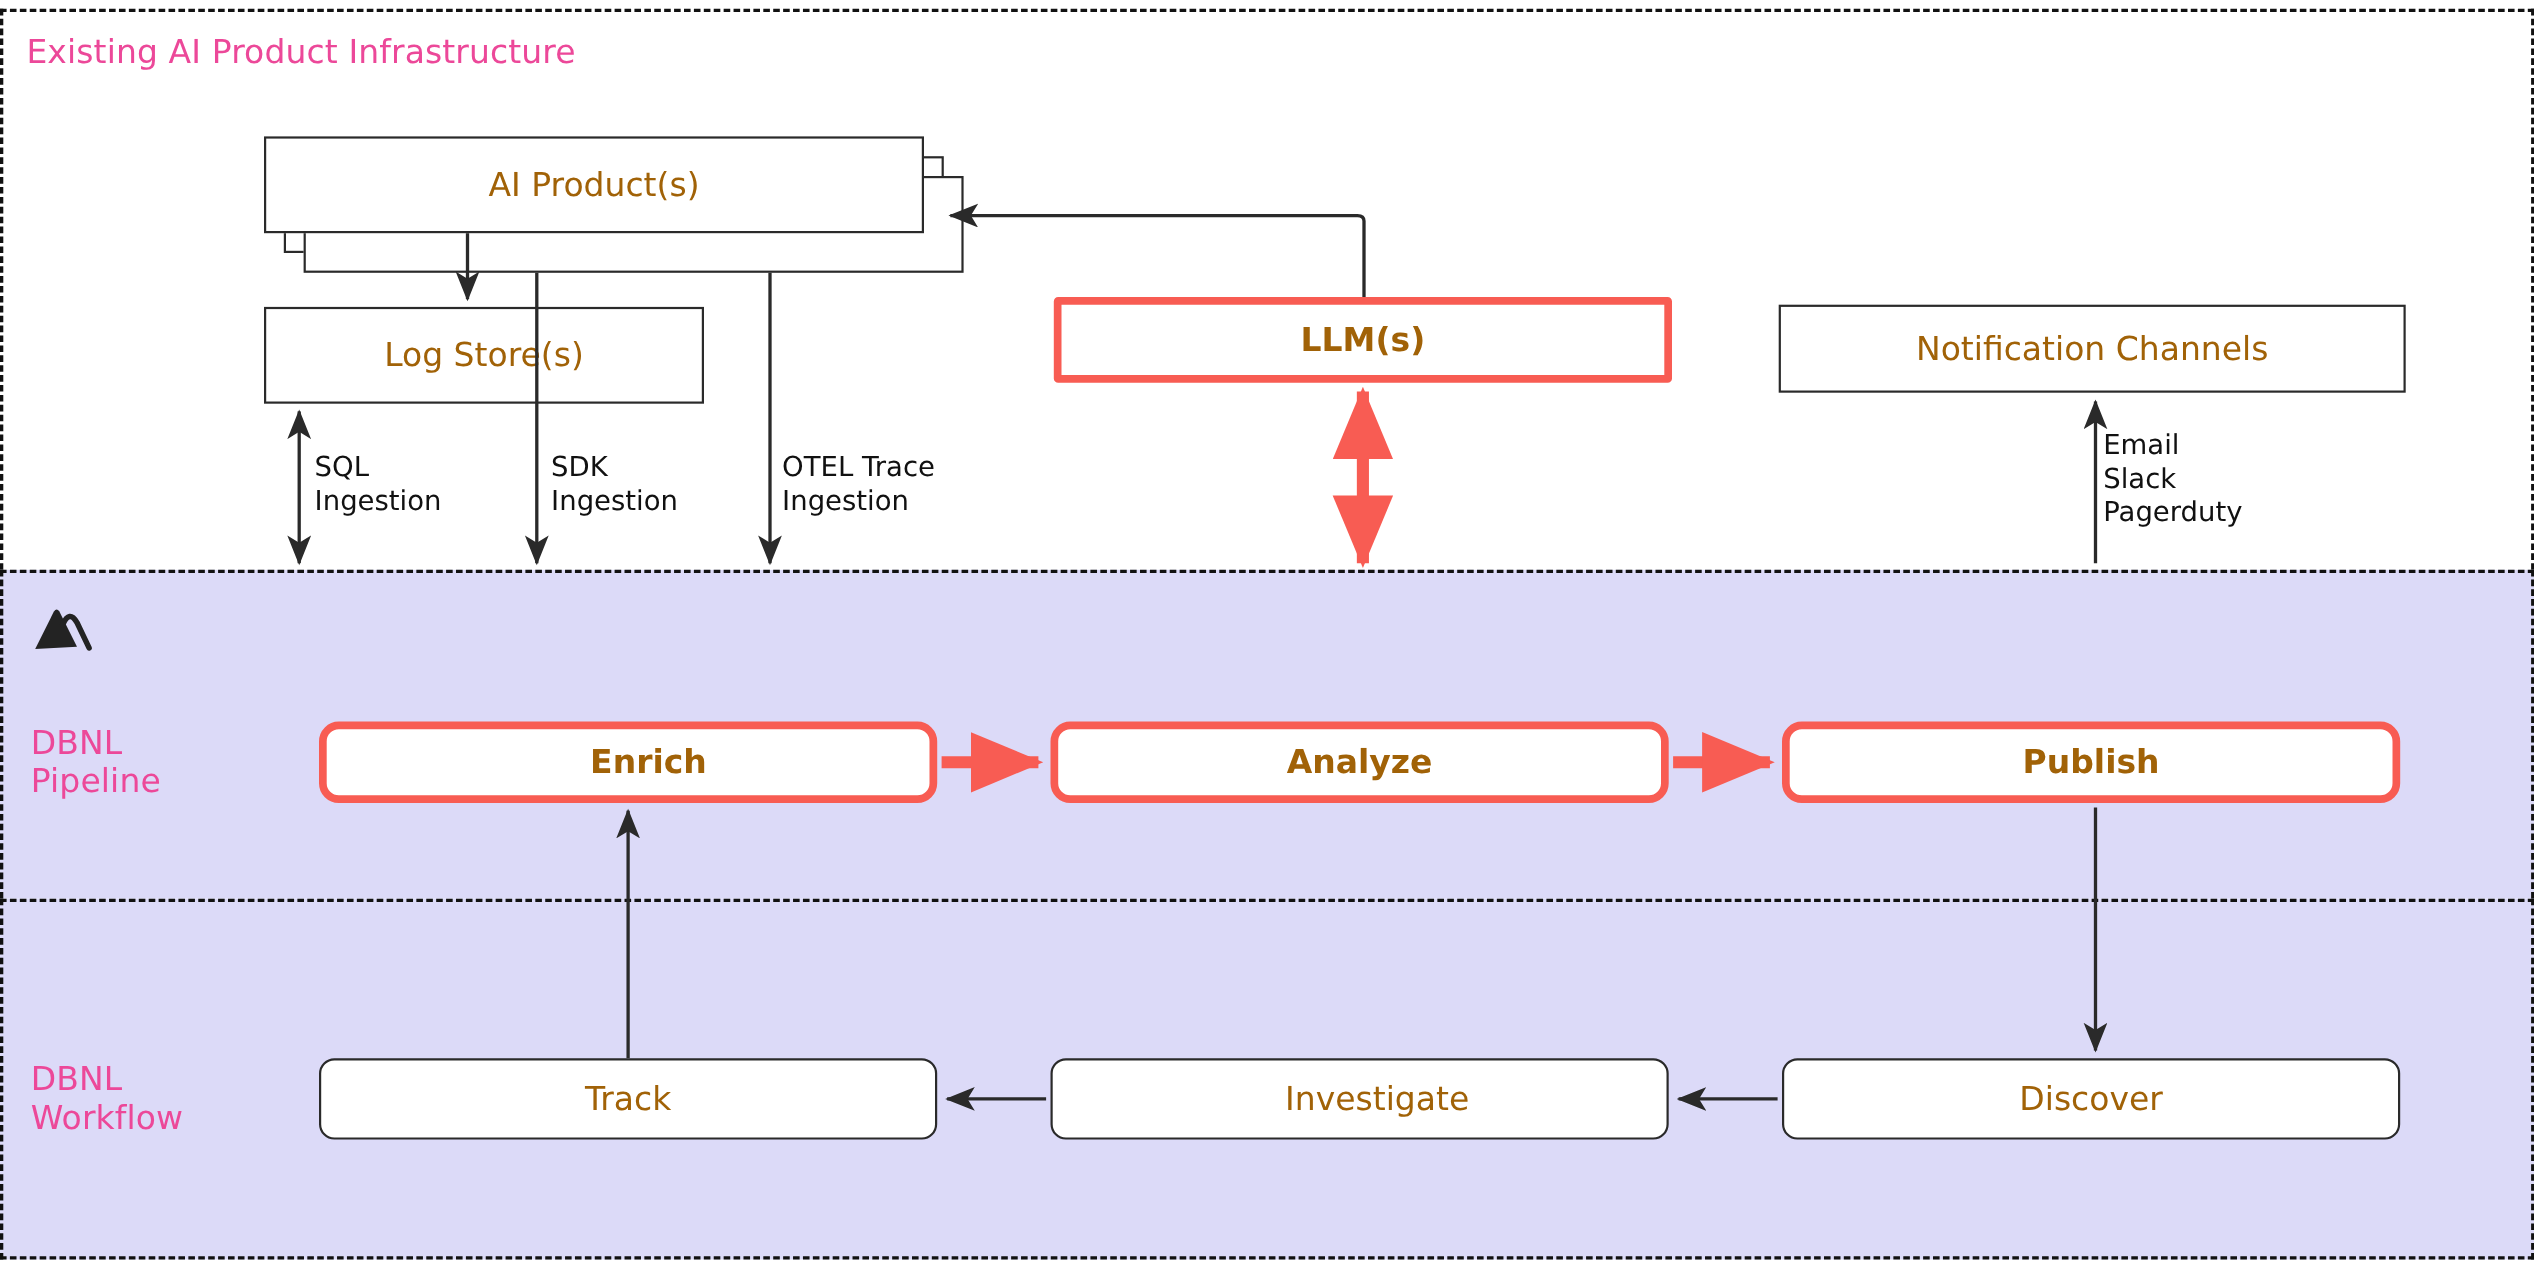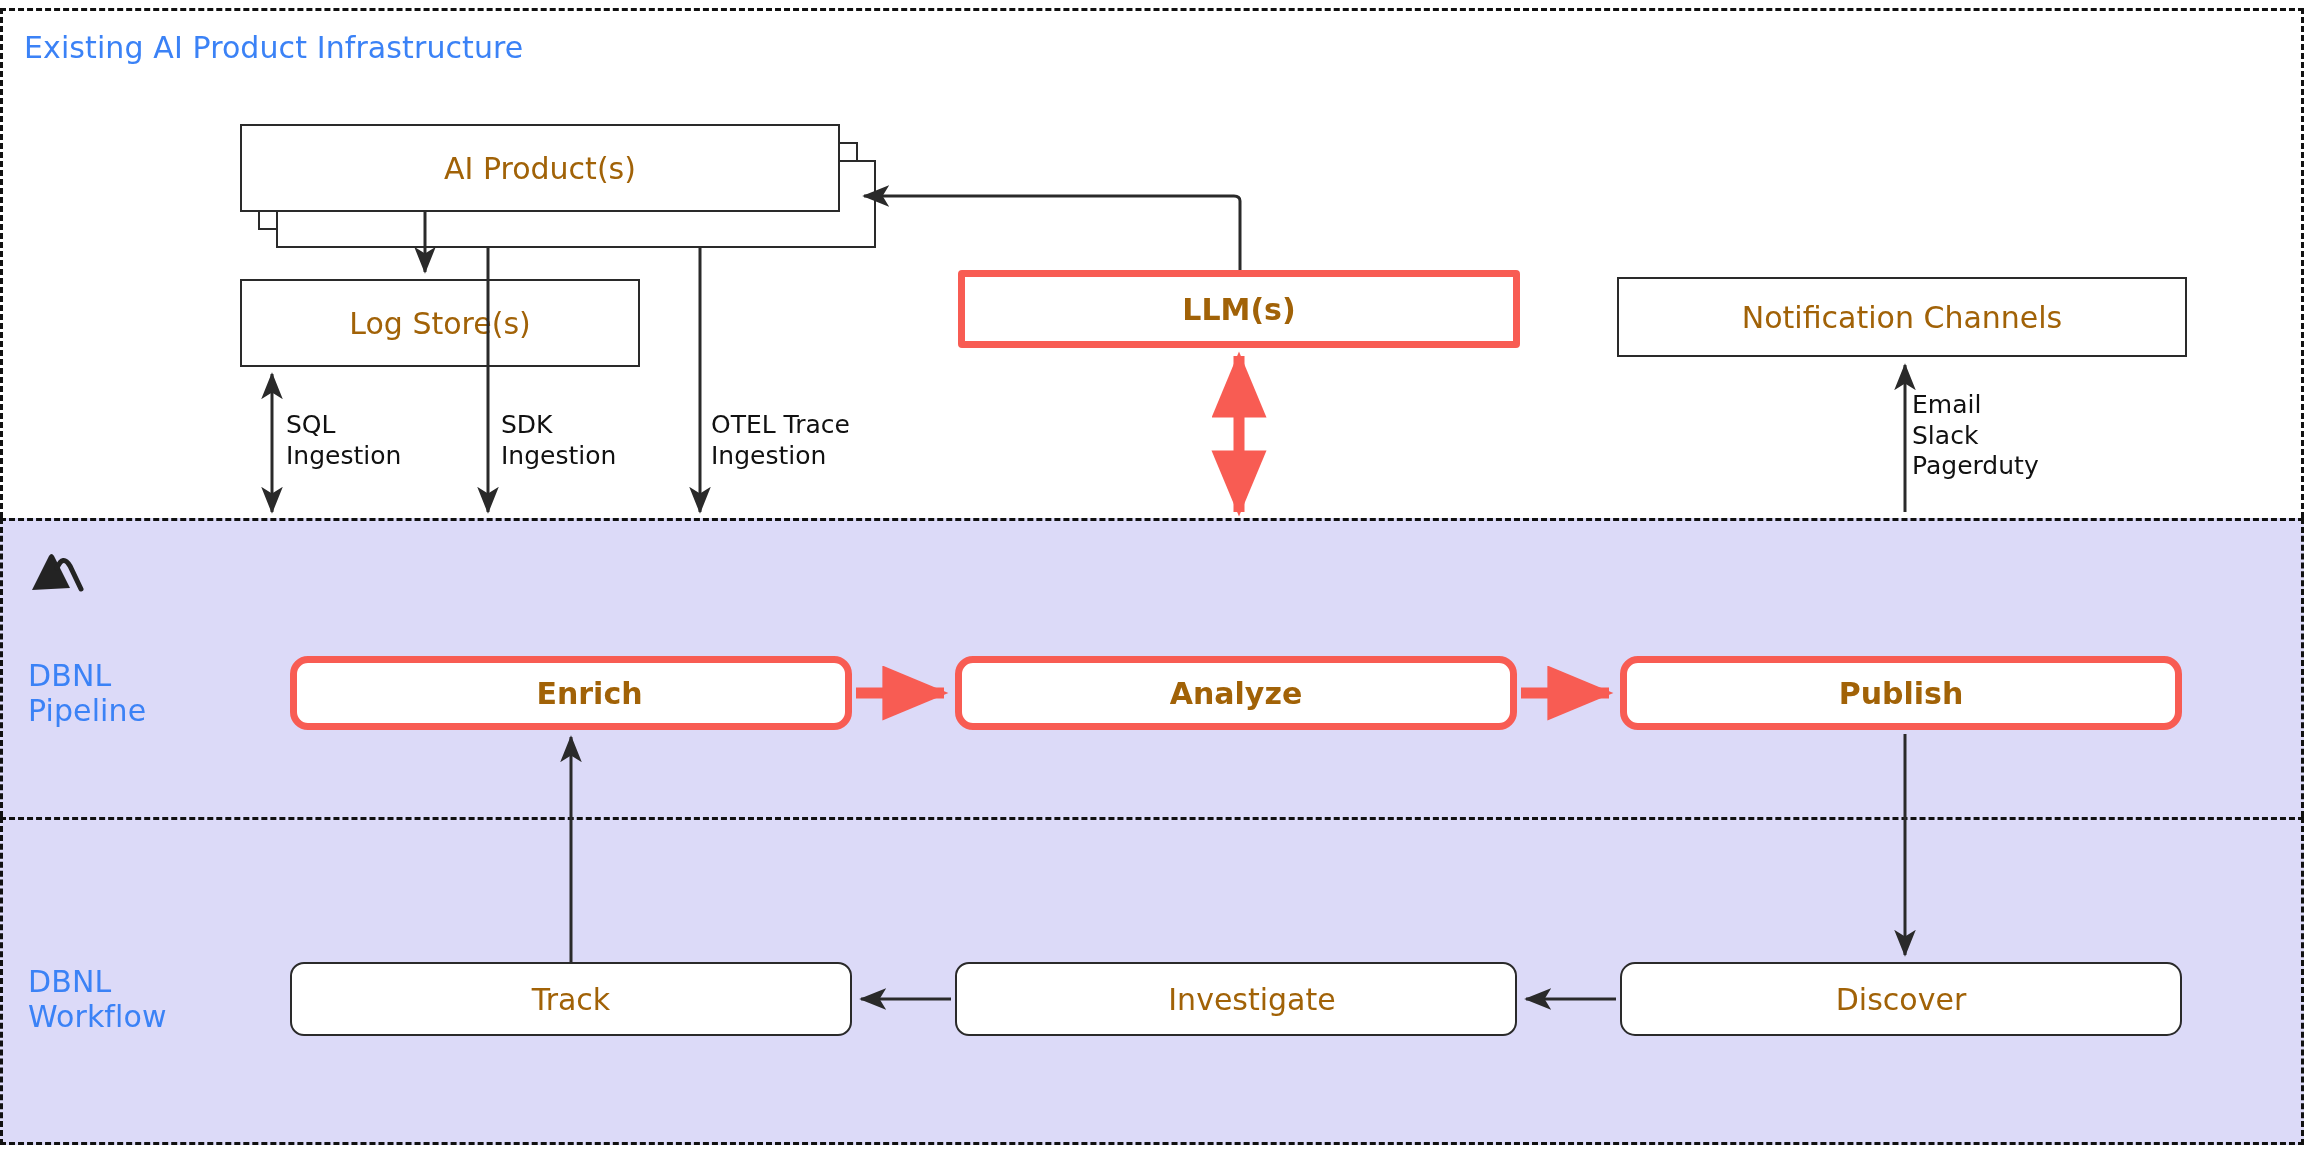--- a/index.html
+++ b/index.html
@@ -45,21 +45,21 @@
     height: 328px;
     background: #DCDAF8;
     border: 3px dashed #111111;
     border-top: 3px dashed #111111;
   }
 
   
   .section-title {
     position: absolute;
     font-size: 30px;
-    color: #3b82f6;
+    color: #ec4899;
     line-height: 1.18;
     white-space: pre-line;
     letter-spacing: .1px;
   }
 
   
   .logo {
     position: absolute;
     left: 30px;
     top: 548px;
@@ -162,21 +162,21 @@
   <div class="node node-red-round" style="left:290px; top:656px; width:562px; height:74px; z-index:4;padding-left:37px;">Enrich</div>
 
   <div class="node node-red-round" style="left:955px; top:656px; width:562px; height:74px; z-index:4;">Analyze</div>
 
   <div class="node node-red-round" style="left:1620px; top:656px; width:562px; height:74px; z-index:4;">Publish</div>
 
   <div class="node node-rounded" style="left:290px; top:962px; width:562px; height:74px; z-index:4;">Track</div>
 
   <div class="node node-rounded" style="left:955px; top:962px; width:562px; height:74px; z-index:4;padding-left:32px;">Investigate</div>
 
-  <div class="node node-rounded" style="left:1620px; top:962px; width:562px; height:74px; z-index:4;border-radius:15px;">Discover</div>
+  <div class="node node-rounded" style="left:1620px; top:962px; width:562px; height:74px; z-index:4;">Discover</div>
 
   <div class="edge-label" style="left:286px; top:410px;">SQL
 Ingestion</div>
 
   <div class="edge-label" style="left:501px; top:410px;">SDK
 Ingestion</div>
 
   <div class="edge-label" style="left:711px; top:410px;">OTEL Trace
 Ingestion</div>
 

